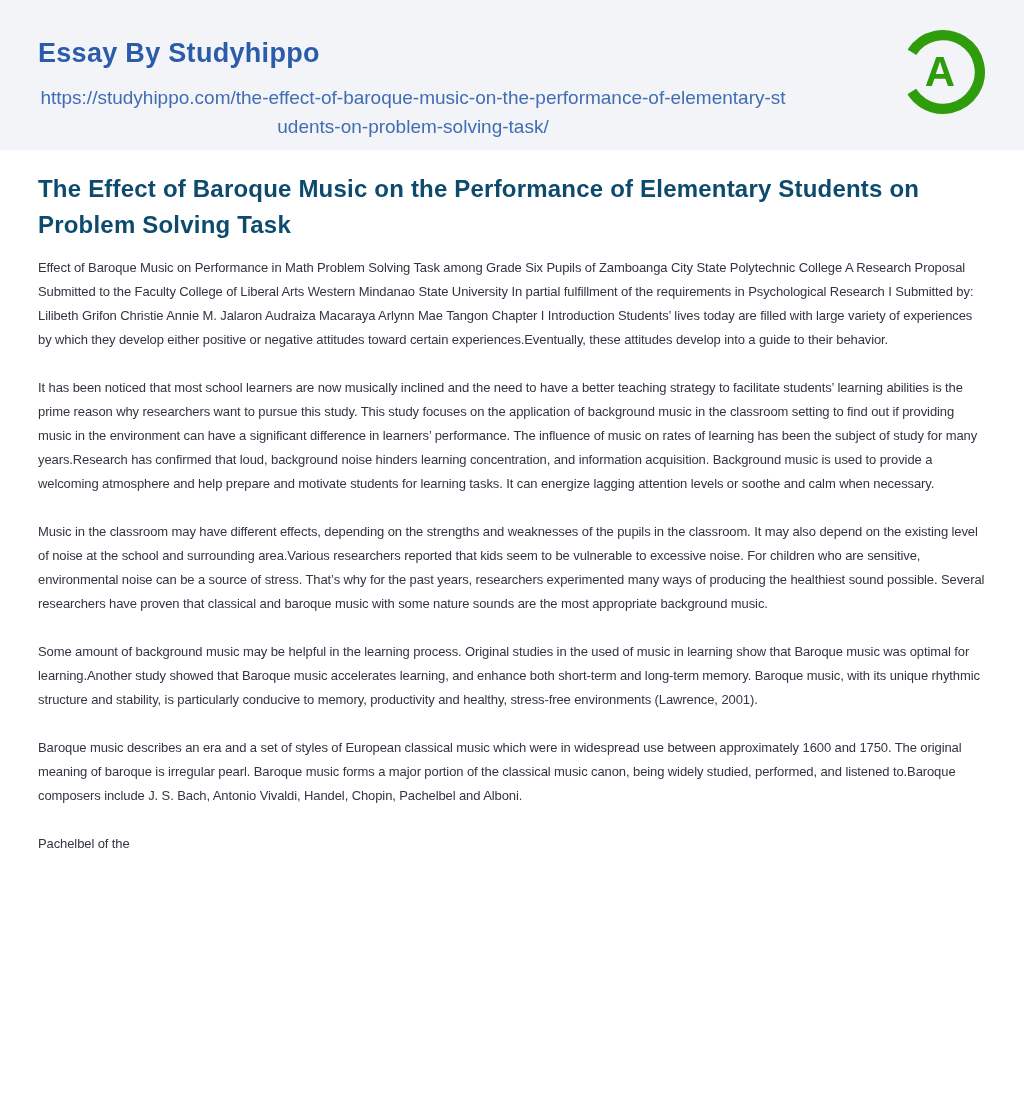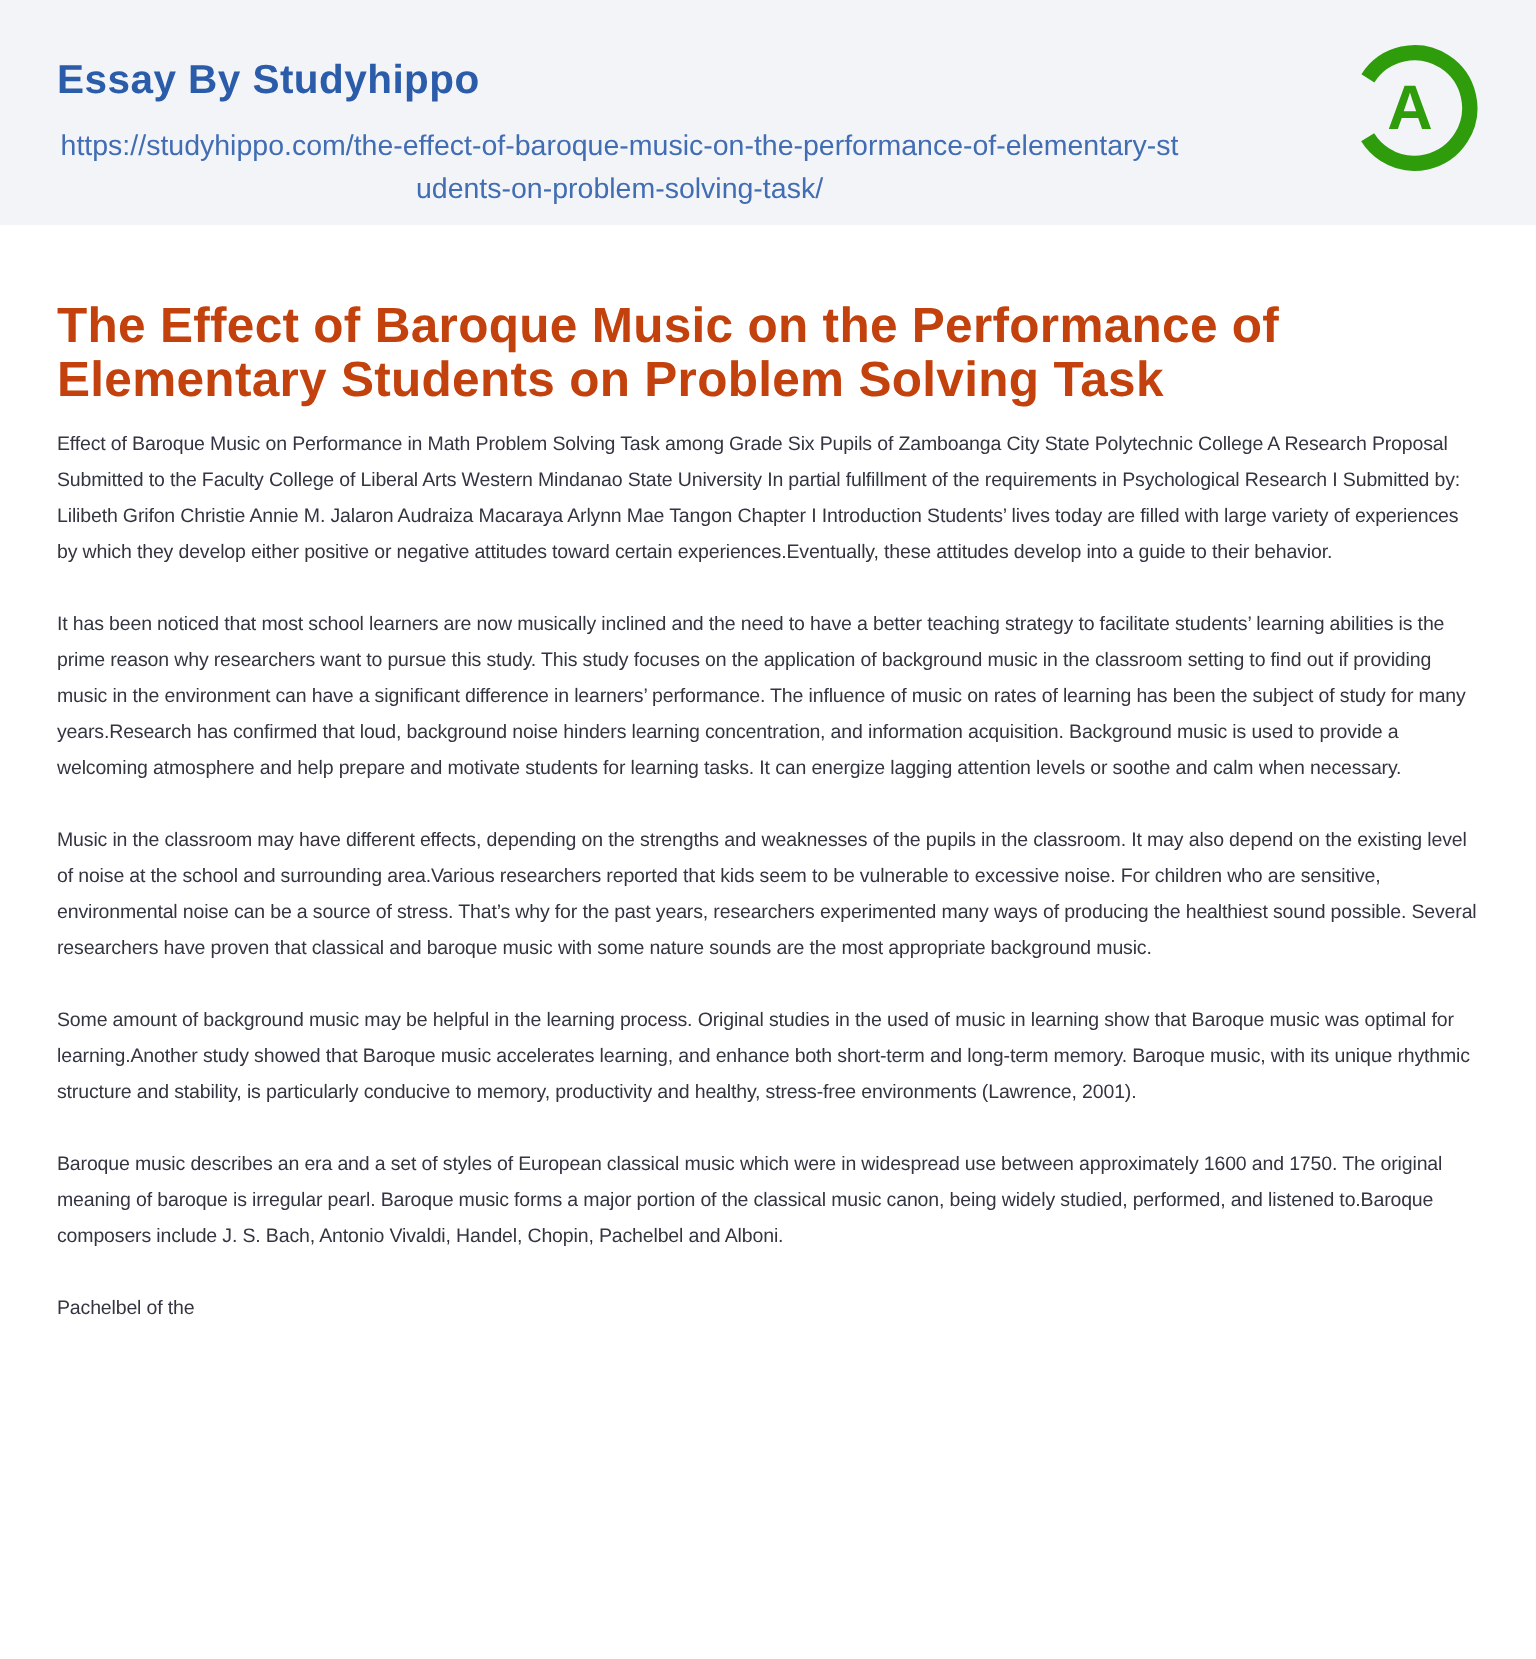--- a/index.html
+++ b/index.html
@@ -44,27 +44,26 @@
   }
   .logo svg { width: 100%; height: 100%; display: block; }
   .logo-letter {
     font-family: "Liberation Sans", sans-serif;
     font-weight: 700;
   }
   .article {
     padding: 21px 38px 0 38px;
   }
   .article-title {
-    color: #c2410c;
-    font-size: 33px;
+    color: #0c4a6e;
+    font-size: 24px;
     font-weight: 700;
     line-height: 36px;
     letter-spacing: 0.2px;
     margin-bottom: 13px;
-    margin-top: 28px;
   }
   .article-body p {
     color: #333540;
     font-size: 13px;
     line-height: 24px;
     margin-bottom: 24px;
     letter-spacing: -0.1px;
   }
 </style>
 </head>

